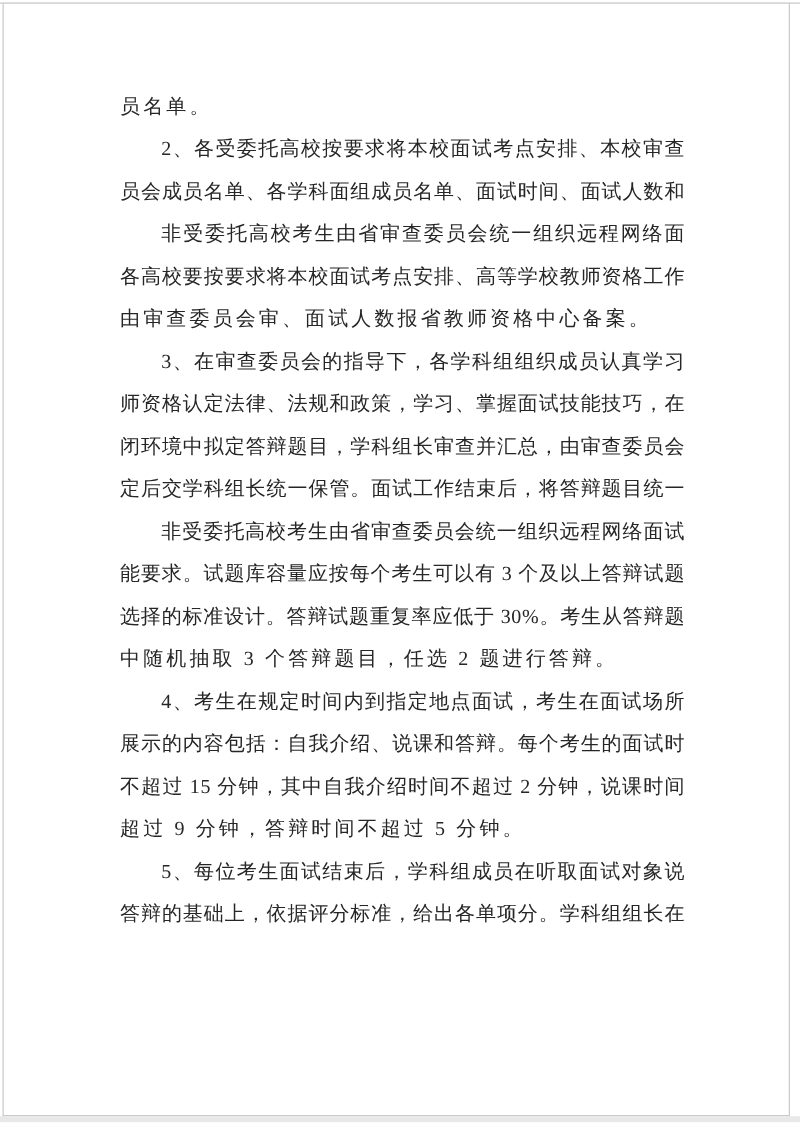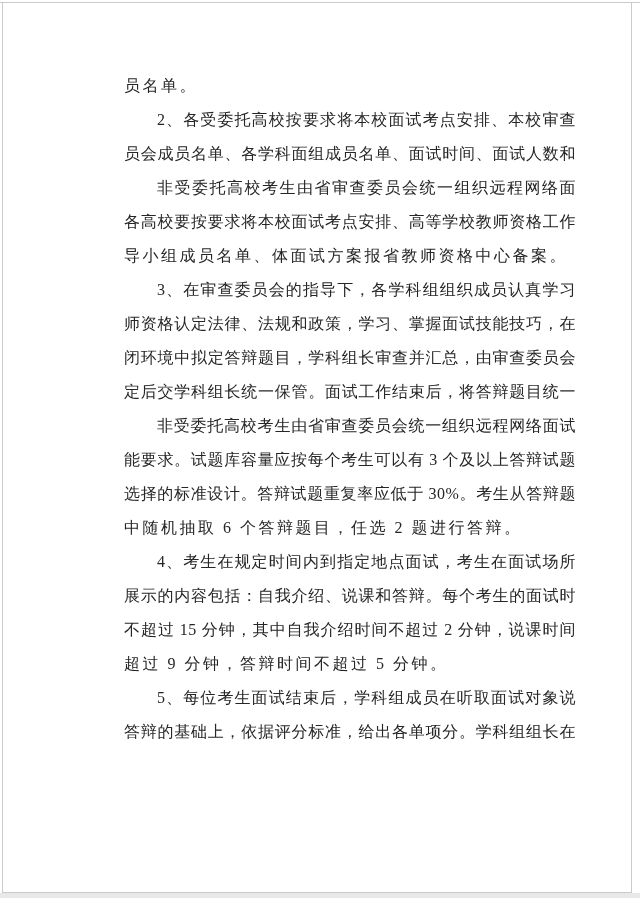--- a/index.html
+++ b/index.html
@@ -23,21 +23,20 @@
   }
   .bottom-strip{
     position:absolute;left:0;bottom:0;width:100%;height:5px;
     background:#e8e8e8;
   }
   
   .doc-text{
     position:absolute;
     left:96px;top:69px;width:452px;
     color:#262626;
-    margin-left:28px;
   }
   .line{
     font-size:16px;
     line-height:34px;
     height:34px;
     overflow:hidden;
     white-space:normal;
   }
   
   .line.j{
@@ -59,29 +58,29 @@
 
 <div class="screen">
   <div class="top-line"></div>
   <div class="page-frame"></div>
   <div class="doc-text" id="doc-body">
       <div class="line end">员名单。</div>
       <div class="line j indent">2、各受委托高校按要求将本校面试考点安排、本校审查委</div>
       <div class="line j">员会成员名单、各学科面组成员名单、面试时间、面试人数和具</div>
       <div class="line j indent">非受委托高校考生由省审查委员会统一组织远程网络面试。</div>
       <div class="line j">各高校要按要求将本校面试考点安排、高等学校教师资格工作领</div>
-      <div class="line end">导小组成员名单、体面试方案报省教师资格中心备案。</div>
+      <div class="line end">由审查委员会审、面试人数报省教师资格中心备案。</div>
       <div class="line j indent">3、在审查委员会的指导下，各学科组组织成员认真学习教</div>
       <div class="line j">师资格认定法律、法规和政策，学习、掌握面试技能技巧，在封</div>
       <div class="line j">闭环境中拟定答辩题目，学科组长审查并汇总，由审查委员会审</div>
       <div class="line j">定后交学科组长统一保管。面试工作结束后，将答辩题目统一交</div>
       <div class="line j indent">非受委托高校考生由省审查委员会统一组织远程网络面试</div>
       <div class="line j">能要求。试题库容量应按每个考生可以有 3 个及以上答辩试题供</div>
       <div class="line j">选择的标准设计。答辩试题重复率应低于 30%。考生从答辩题库</div>
-      <div class="line end">中随机抽取 6 个答辩题目，任选 2 题进行答辩。</div>
+      <div class="line end">中随机抽取 3 个答辩题目，任选 2 题进行答辩。</div>
       <div class="line j indent">4、考生在规定时间内到指定地点面试，考生在面试场所要</div>
       <div class="line j">展示的内容包括：自我介绍、说课和答辩。每个考生的面试时间</div>
       <div class="line j">不超过 15 分钟，其中自我介绍时间不超过 2 分钟，说课时间不</div>
       <div class="line end">超过 9 分钟，答辩时间不超过 5 分钟。</div>
       <div class="line j indent">5、每位考生面试结束后，学科组成员在听取面试对象说课、</div>
       <div class="line j">答辩的基础上，依据评分标准，给出各单项分。学科组组长在综</div>
     </div>
   <div class="bottom-strip"></div>
 </div>
 

